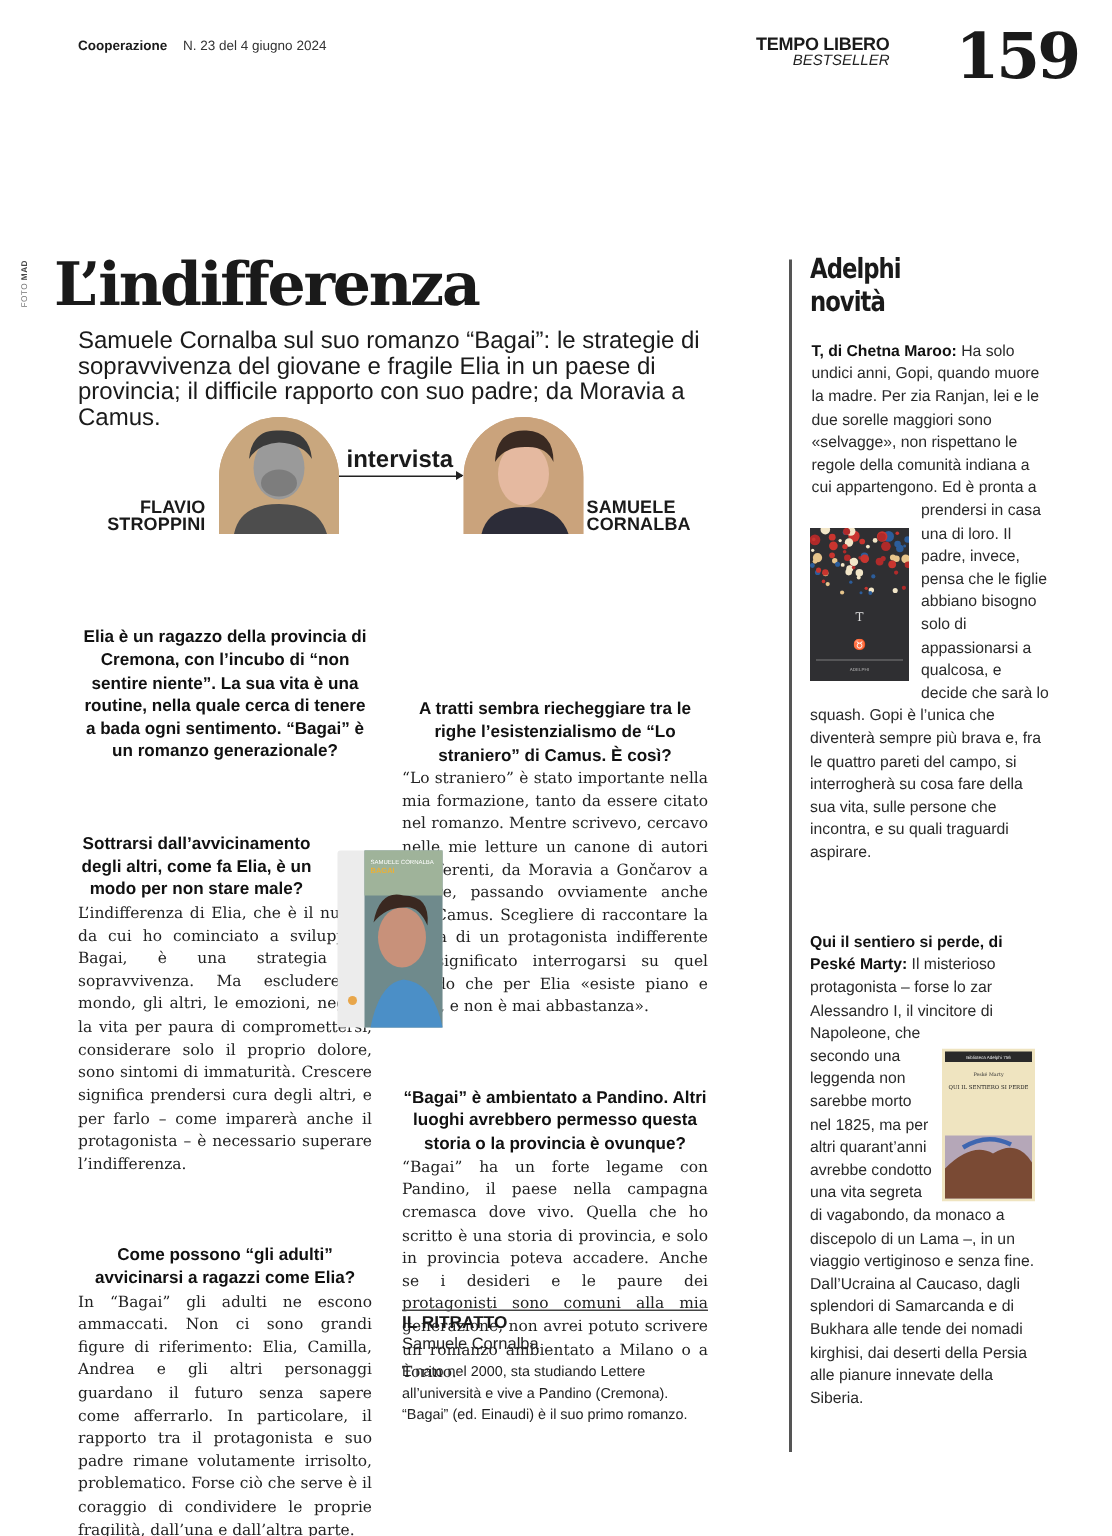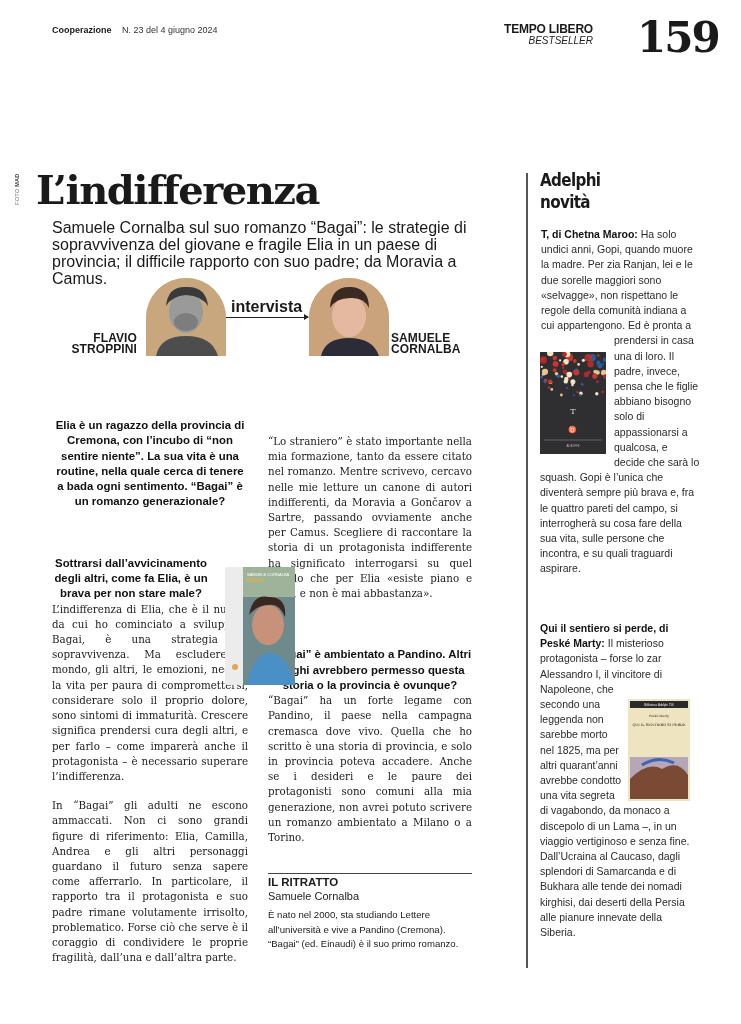--- a/index.html
+++ b/index.html
@@ -110,32 +110,34 @@
   </svg>
 </div>
 <div class="person-name name-right">
   <div>SAMUELE</div>
   <div>CORNALBA</div>
 </div>
 
 <div class="col col1">
   <p class="q">Elia è un ragazzo della provincia di Cremona, con l’incubo di “non sentire niente”. La sua vita è una routine, nella quale cerca di tenere a bada ogni sentimento. “Bagai” è un romanzo generazionale?</p>
   <div class="gap"></div>
-  <p class="q" style="width:158px;">Sottrarsi dall’avvicinamento degli altri, come fa Elia, è un brava per non stare male?</p>
+  <p class="q" style="width:158px;">Sottrarsi dall’avvicinamento degli altri, come fa Elia, è un modo per non stare male?</p>
   <p class="a">
     <span style="display:block;width:158px;float:left;height:0;"></span>
     <span>L’indifferenza di Elia, che è il nucleo da cui ho cominciato a sviluppare Bagai, è una strategia di sopravvivenza. Ma escludere il mondo, gli altri, le emozioni, negare la vita per paura di compromettersi, considerare solo il proprio dolore, sono sintomi di immaturità. Crescere significa prendersi cura degli altri, e per farlo – come imparerà anche il protagonista – è necessario superare l’indifferenza.</span>
   </p>
   <div class="gap"></div>
+  <p class="q">Come possono “gli adulti” avvicinarsi a ragazzi come Elia?</p>
   <p class="a">In “Bagai” gli adulti ne escono ammaccati. Non ci sono grandi figure di riferimento: Elia, Camilla, Andrea e gli altri personaggi guardano il futuro senza sapere come afferrarlo. In particolare, il rapporto tra il protagonista e suo padre rimane volutamente irrisolto, problematico. Forse ciò che serve è il coraggio di condividere le proprie fragilità, dall’una e dall’altra parte.</p>
 </div>
 
 <div class="col col2">
   <div class="gap" style="height:30px;"></div>
   <div class="gap" style="height:18px;"></div>
+  <p class="q">A tratti sembra riecheggiare tra le righe l’esistenzialismo de “Lo straniero” di Camus. È così?</p>
   <p class="a">“Lo straniero” è stato importante nella mia formazione, tanto da essere citato nel romanzo. Mentre scrivevo, cercavo nelle mie letture un canone di autori indifferenti, da Moravia a Gončarov a Sartre, passando ovviamente anche per Camus. Scegliere di raccontare la storia di un protagonista indifferente ha significato interrogarsi su quel mondo che per Elia «esiste piano e male, e non è mai abbastanza».</p>
   <div class="gap"></div>
   <p class="q">“Bagai” è ambientato a Pandino. Altri luoghi avrebbero permesso questa storia o la provincia è ovunque?</p>
   <p class="a">“Bagai” ha un forte legame con Pandino, il paese nella campagna cremasca dove vivo. Quella che ho scritto è una storia di provincia, e solo in provincia poteva accadere. Anche se i desideri e le paure dei protagonisti sono comuni alla mia generazione, non avrei potuto scrivere un romanzo ambientato a Milano o a Torino.</p>
 </div>
 
 <div class="book-bagai">
   <svg viewBox="0 0 76 125">
     <rect x="2" y="4" width="70" height="118" rx="2" fill="#ececec"></rect>
     <rect x="20" y="4" width="52" height="118" fill="#6f8a8c"></rect>

